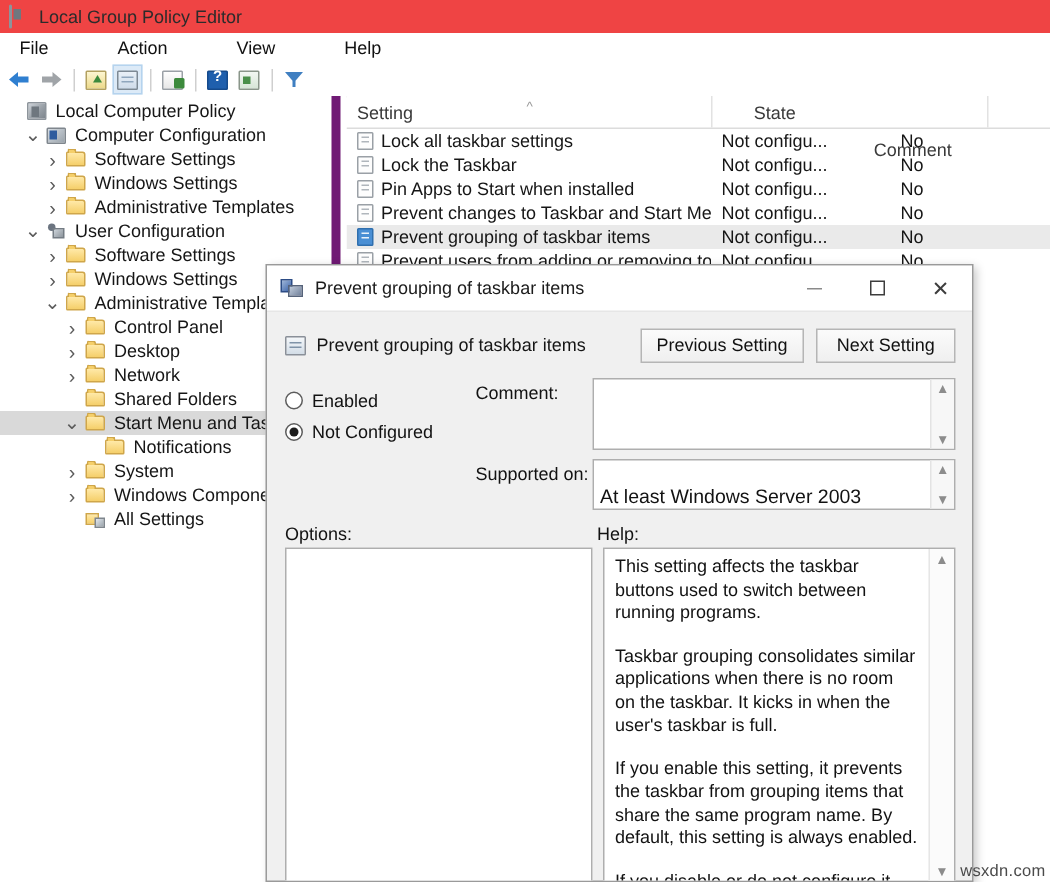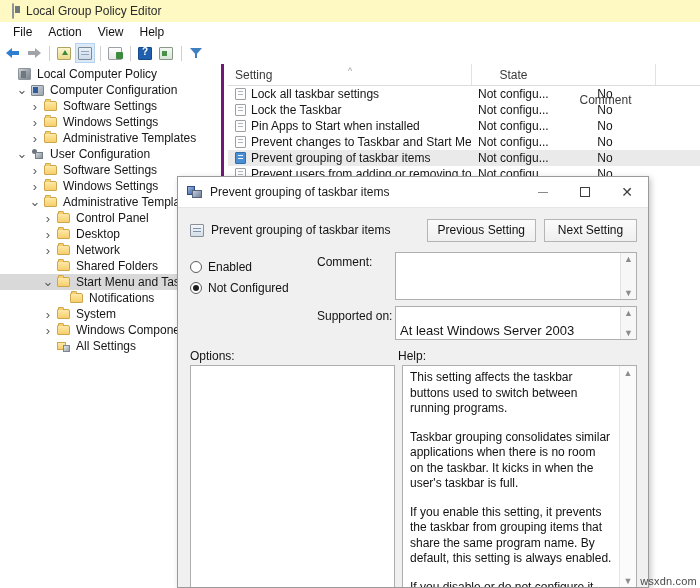--- a/index.html
+++ b/index.html
@@ -25,22 +25,21 @@
     width: 700px; height: 588px;
     background: #ffffff;
   }
 
   
   .titlebar {
     height: 22px;
     display: flex;
     align-items: center;
     padding-left: 6px;
-    background: #fef9c3;
-    text-align: center;
+    background: #ef4444;
   }
   .titlebar .app-icon {
     width: 14px; height: 14px;
     margin-right: 6px;
     position: relative;
   }
   .mmc-glyph {
     width: 13px; height: 12px;
     background: linear-gradient(135deg,#cfd4da 0%, #9aa1a8 55%, #7d858d 100%);
     border: 1px solid #8d949b;
@@ -60,20 +59,21 @@
     color: #2b2b2b;
   }
 
   
   .menubar {
     height: 20px;
     display: flex;
     align-items: center;
     padding-left: 5px;
     background: #ffffff;
+    gap: 30px;
   }
   .menubar .menu-item {
     padding: 1px 8px;
     font-size: 12px;
     color: #111;
     cursor: default;
   }
 
   
   .toolbar {
@@ -155,21 +155,21 @@
   
   .content {
     position: absolute;
     left: 0; top: 64px;
     right: 0; bottom: 0;
     display: flex;
   }
   .tree-pane {
     width: 221px;
     background: #ffffff;
-    border-right: 3px solid #701a75;
+    border-right: 6px solid #701a75;
     overflow: hidden;
     position: relative;
   }
   .splitter {
     width: 4px;
     background: #ffffff;
   }
   .list-pane {
     flex: 1;
     background: #ffffff;

